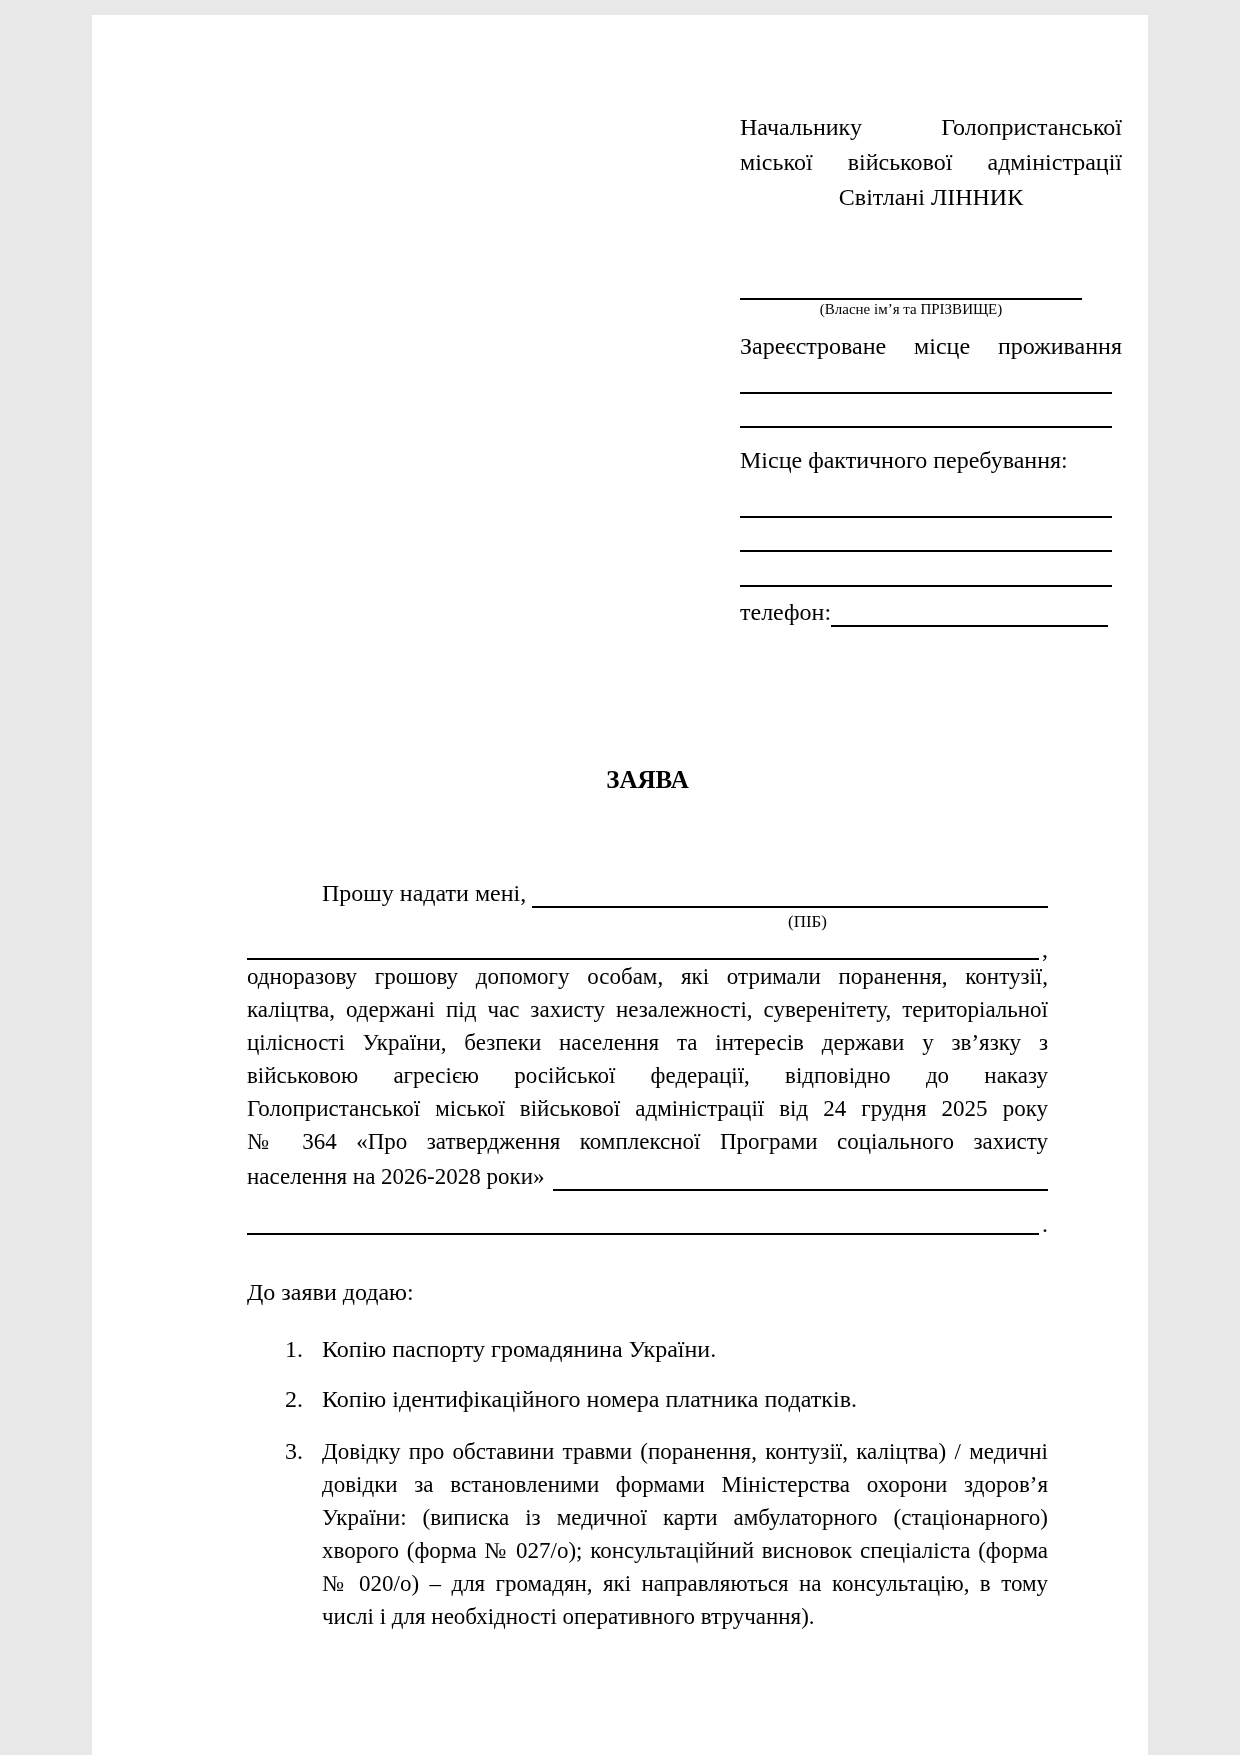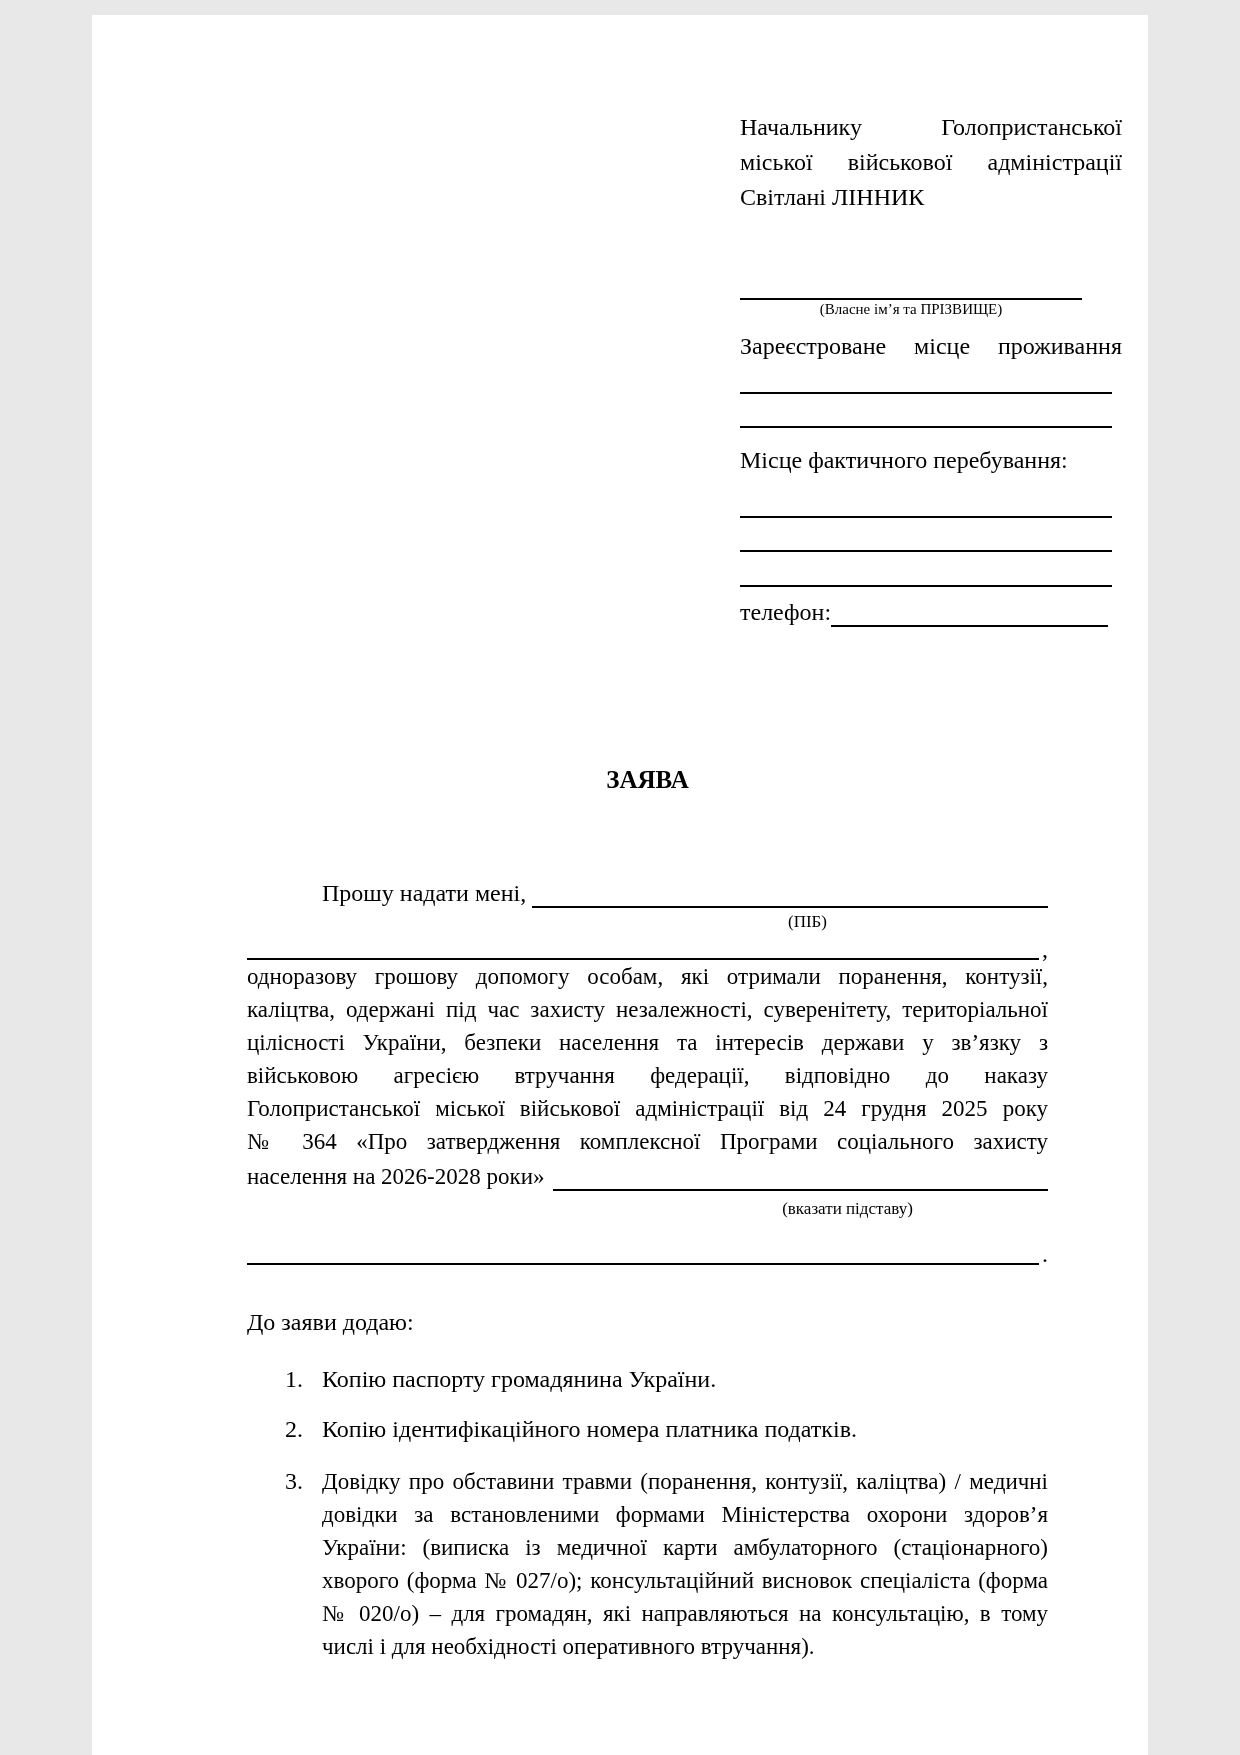--- a/index.html
+++ b/index.html
@@ -10,21 +10,21 @@
     box-sizing:border-box;
     padding:95px 100px 0 155px;
     overflow:hidden;
     position:relative;
   }
   
   .jlast { text-align:justify; text-align-last:justify; }
 
   
   .recipient { margin-left:493px; width:382px; font-size:24px; line-height:35px; }
-  .recipient-line { white-space:normal; }
+  .recipient-line { white-space:normal;text-align:center; }
   .name-blank { margin-left:493px; width:342px; height:83px; border-bottom:2px solid #000; }
   .name-caption { margin-left:493px; width:342px; text-align:center; font-size:15px; line-height:19px; }
   .reg-label { margin-left:493px; width:382px; font-size:24px; line-height:33px; margin-top:11px; }
   .addr-blank { margin-left:493px; width:372px; border-bottom:2px solid #000; }
   .b1 { height:29px; } .b2 { height:32px; }
   .b3 { height:39px; } .b4 { height:32px; } .b5 { height:33px; }
   .fact-label { margin-left:493px; width:382px; font-size:24px; line-height:33px; margin-top:16px;font-family:Liberation Serif, serif; }
   .phone-row { margin-left:493px; width:368px; height:40px; display:flex; align-items:flex-end; font-size:24px; }
   .phone-label { line-height:29px; }
   .phone-blank { flex:1; border-bottom:2px solid #000; height:100%; }
@@ -98,29 +98,28 @@
   <div class="pib-caption">(ПІБ)</div>
 
   <div class="blank-comma-row">
     <span class="fill-blank"></span>
     <span class="eol-char">,</span>
   </div>
 
   <div class="pline jlast">одноразову грошову допомогу особам, які отримали поранення, контузії,</div>
   <div class="pline jlast">каліцтва, одержані під час захисту незалежності, суверенітету, територіальної</div>
   <div class="pline jlast">цілісності України, безпеки населення та інтересів держави у зв’язку з</div>
-  <div class="pline jlast">військовою агресією втручання федерації, відповідно до наказу</div>
+  <div class="pline jlast">військовою агресією російської федерації, відповідно до наказу</div>
   <div class="pline jlast">Голопристанської міської військової адміністрації від 24 грудня 2025 року</div>
   <div class="pline jlast">№ 364 «Про затвердження комплексної Програми соціального захисту</div>
 
   <div class="last-pline">
     <span class="last-pline-text">населення на 2026-2028 роки»</span>
     <span class="tail-blank"></span>
   </div>
-  <div class="basis-caption">(вказати підставу)</div>
 
   <div class="final-blank-row">
     <span class="fill-blank"></span>
     <span class="eol-char">.</span>
   </div>
 
   <div class="attach-heading">До заяви додаю:</div>
 
   <div class="li li1">
     <span class="num">1.</span>

